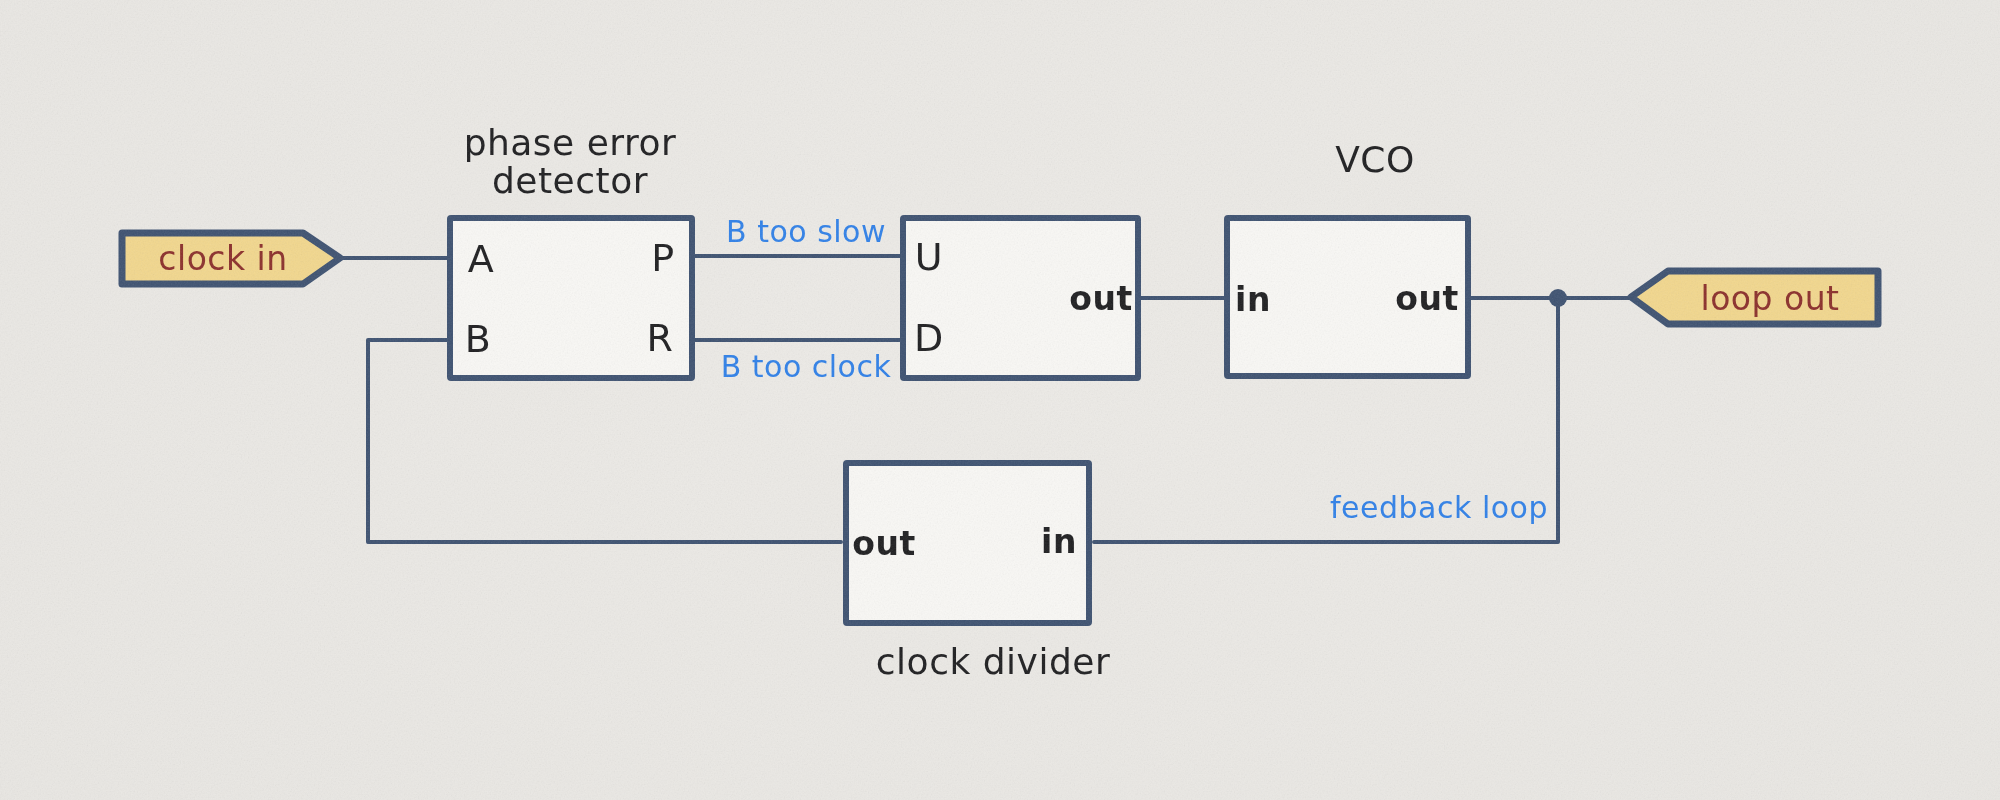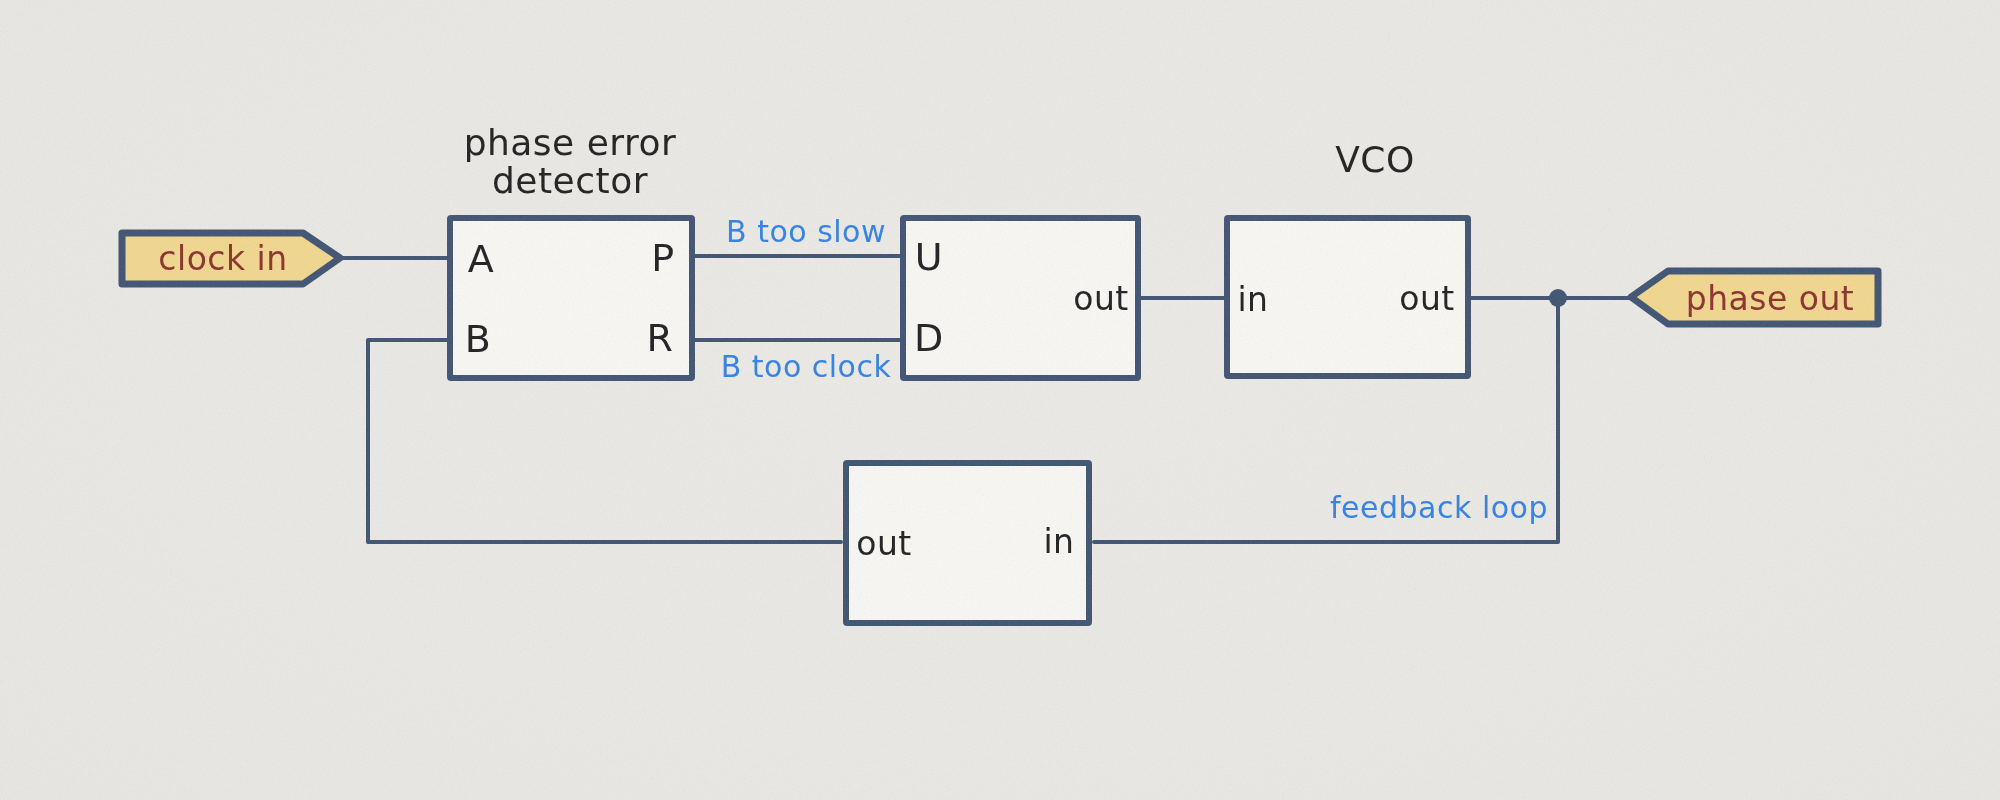--- a/index.html
+++ b/index.html
@@ -31,21 +31,21 @@
   .txt {
     position: absolute;
     transform: translate(-50%, -50%);
     white-space: pre-line;
     text-align: center;
     color: #1d1d1f;
     letter-spacing: 0.5px;
   }
   .title  { font-size: 36px; line-height: 38px; }
   .port-cap { font-size: 38px; }
-  .port-sm  { font-size: 33px; }
+  .port-sm  { font-size: 33px; font-weight: bold; }
   .wire-label { font-size: 30px; color: #2f80e8; margin-left: 12px; }
   .tag-label  { font-size: 33px; color: #8b2e2a; font-weight: 500; }
   .grain-layer { z-index: 50; opacity: 0.13; }
   .deco { z-index: 1; }
   .block { z-index: 2; }
   .txt { z-index: 3; }
 </style>
 </head>
 <body>
 
@@ -67,20 +67,21 @@
   </svg>
 
   <div class="block" style="left:447px; top:215px; width:248px; height:166px;"></div>
   <div class="block" style="left:900px; top:215px; width:241px; height:166px;"></div>
   <div class="block" style="left:1224px; top:215px; width:247px; height:164px;"></div>
   <div class="block" style="left:843px; top:460px; width:249px; height:166px;"></div>
 
   <div class="txt title" style="left:570px; top:162px;">phase error
 detector</div>
   <div class="txt title" style="left:1343px; top:160px;margin-left:32px;">VCO</div>
+  <div class="txt title" style="left:993px; top:662px;">clock divider</div>
 
   <div class="txt port-cap" style="left:481px; top:259px;">A</div>
   <div class="txt port-cap" style="left:663px; top:258px;">P</div>
   <div class="txt port-cap" style="left:478px; top:339px;">B</div>
   <div class="txt port-cap" style="left:660px; top:338px;">R</div>
 
   <div class="txt port-cap" style="left:929px; top:257px;">U</div>
   <div class="txt port-cap" style="left:929px; top:338px;">D</div>
   <div class="txt port-sm" style="left:1101px; top:298px;">out</div>
 
@@ -88,21 +89,21 @@
   <div class="txt port-sm" style="left:1427px; top:298px;">out</div>
 
   <div class="txt port-sm" style="left:884px; top:543px;">out</div>
   <div class="txt port-sm" style="left:1059px; top:541px;">in</div>
 
   <div class="txt wire-label" style="left:794px; top:231px;">B too slow</div>
   <div class="txt wire-label" style="left:794px; top:366px;">B too clock</div>
   <div class="txt wire-label" style="left:1427px; top:507px;text-align:center;">feedback loop</div>
 
   <div class="txt tag-label" style="left:223px; top:258px;">clock in</div>
-  <div class="txt tag-label" style="left:1770px; top:298px;">phase out</div>
+  <div class="txt tag-label" style="left:1770px; top:298px;">loop out</div>
 
   <svg class="layer grain-layer" viewBox="0 0 2000 800" preserveAspectRatio="none">
     <filter id="grain">
       <feTurbulence type="fractalNoise" baseFrequency="0.7" numOctaves="2" stitchTiles="stitch"></feTurbulence>
       <feColorMatrix type="saturate" values="0"></feColorMatrix>
     </filter>
     <rect x="0" y="0" width="2000" height="800" filter="url(#grain)"></rect>
   </svg>
 
 </div>

